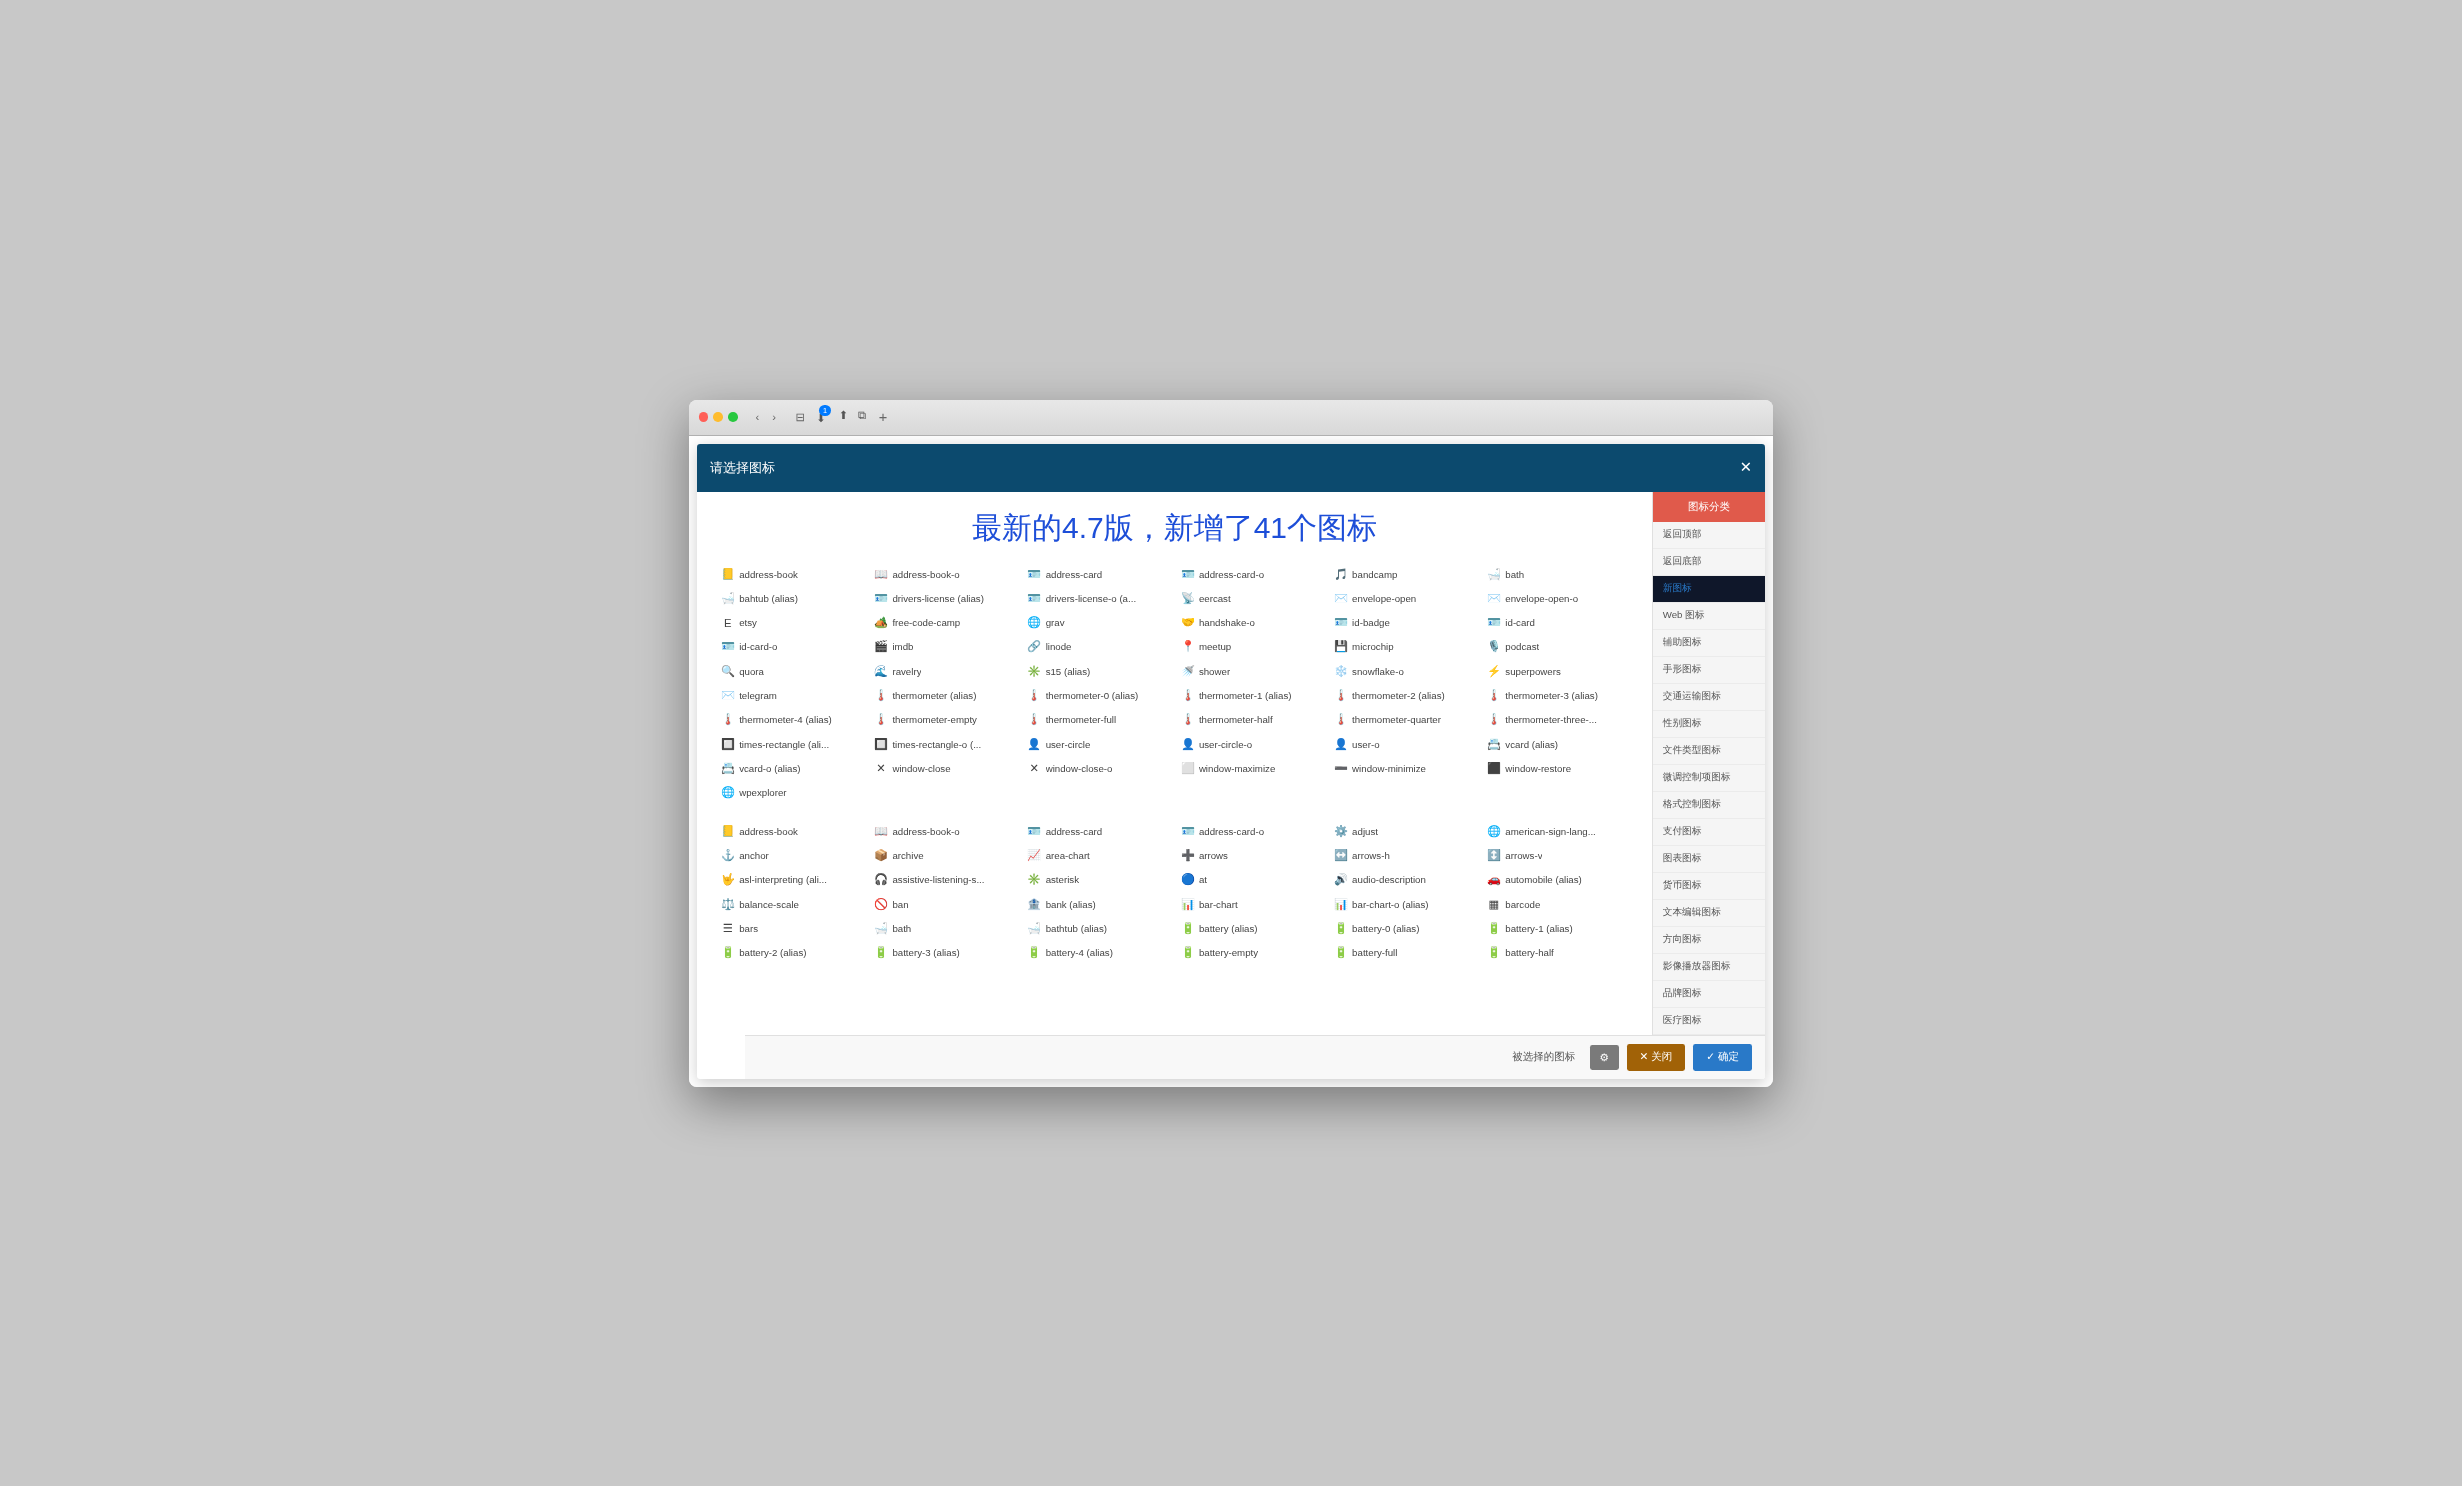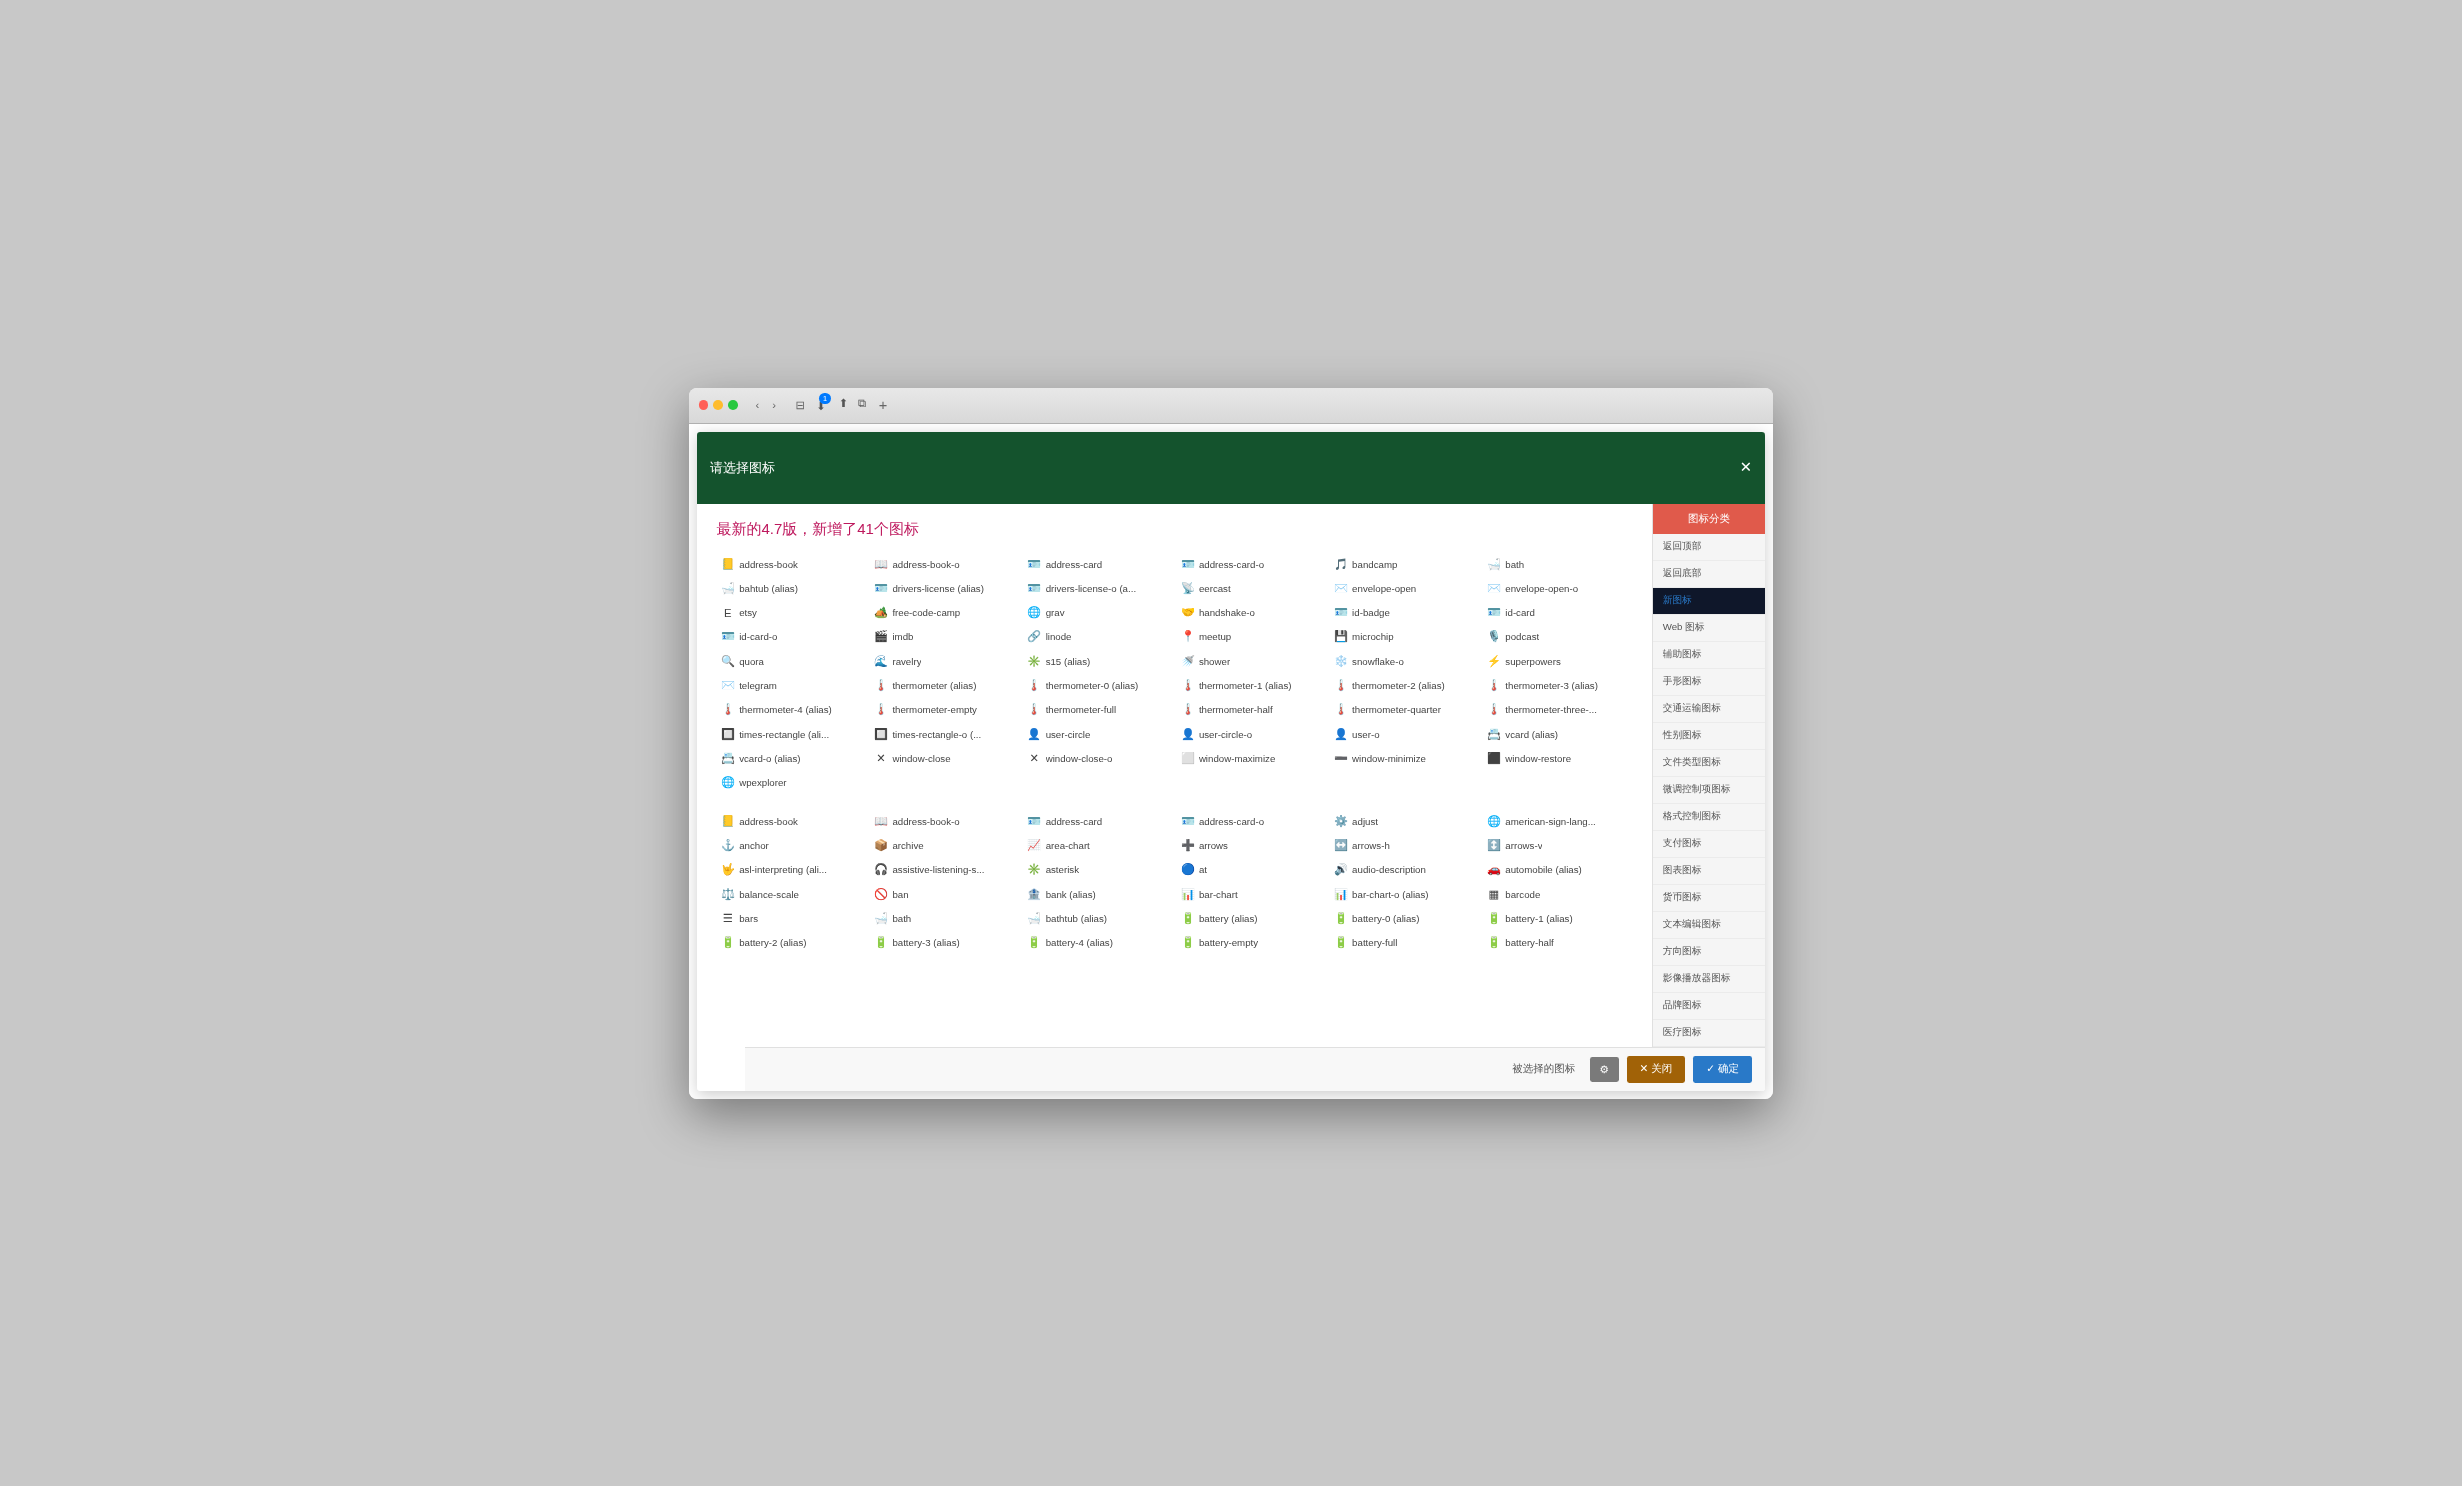--- a/index.html
+++ b/index.html
@@ -143,22 +143,22 @@
       border-radius: 3.2px;
       box-shadow: 0 3.2px 16px rgba(0,0,0,0.2);
       margin: 8px;
       flex: 1;
       display: flex;
       flex-direction: column;
       overflow: hidden;
     }
 
     .dialog-header {
-      background: #14532d;
-      padding: 27px 13px;
+      background: #0c4a6e;
+      padding: 15px 13px;
       display: flex;
       align-items: center;
       justify-content: space-between;
       flex-shrink: 0;
     }
 
     .dialog-title {
       color: white;
       font-size: 13px;
       font-weight: 500;
@@ -179,24 +179,25 @@
       overflow: hidden;
     }
 
     .dialog-main {
       flex: 1;
       overflow-y: auto;
       padding: 16px 19.4px;
     }
 
     .section-heading-large {
-      font-size: 15px;
+      font-size: 30px;
       font-weight: 300;
-      color: #be185d;
+      color: #1d4ed8;
       margin-bottom: 16px;
+      text-align: center;
     }
 
     .icon-grid {
       display: grid;
       grid-template-columns: repeat(6, 1fr);
       gap: 4.9px 3.2px;
       margin-bottom: 19.4px;
     }
 
     .icon-item {

